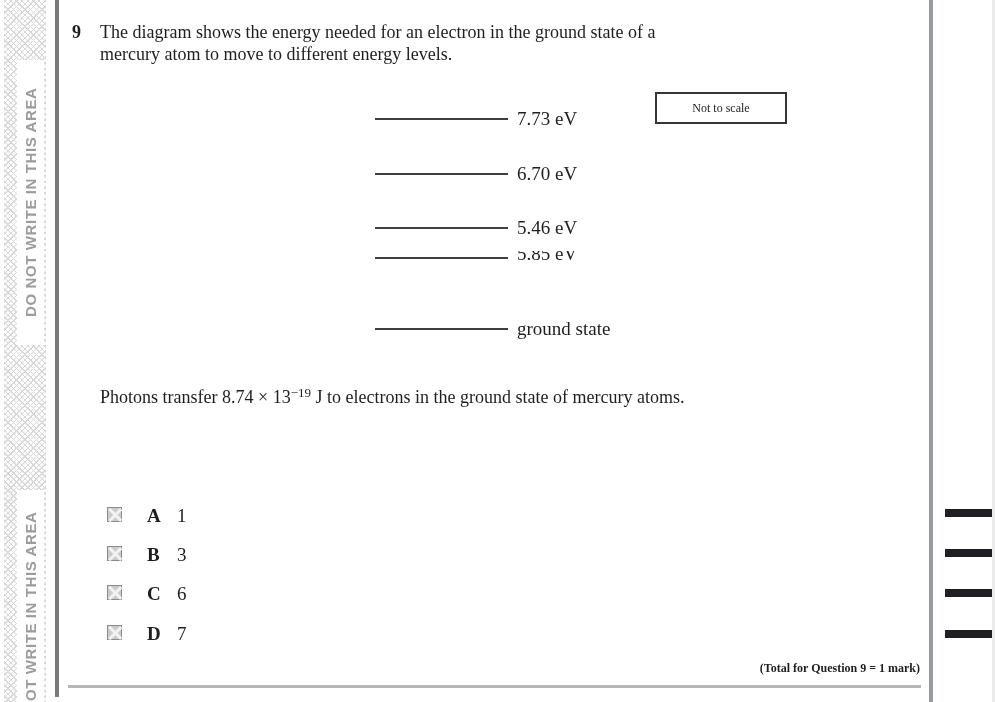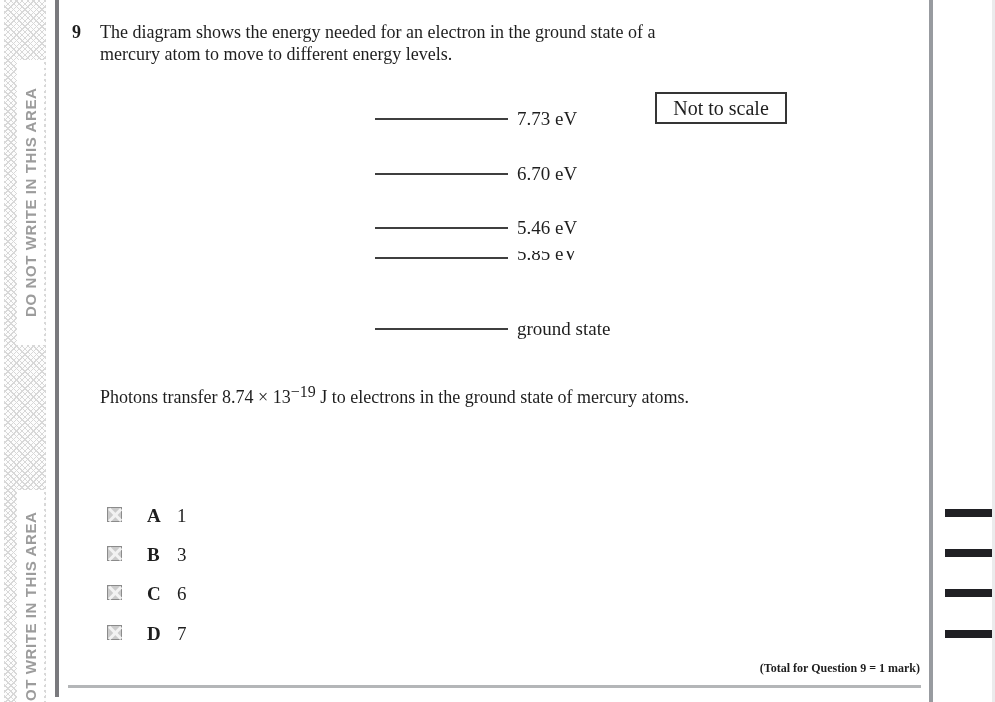--- a/index.html
+++ b/index.html
@@ -33,33 +33,33 @@
   
   .rule-left{position:absolute;left:55px;top:0;width:4px;height:697px;background:#7a7a7e;}
   .rule-right{position:absolute;left:929px;top:0;width:4px;height:702px;background:#989ba0;}
   .edge-right{position:absolute;left:992px;top:0;width:3px;height:702px;background:#ebebec;}
   .bind-mark{position:absolute;left:945px;width:47px;height:8px;background:#202024;}
   
   .qnum{position:absolute;left:72px;top:21px;font-size:18px;font-weight:bold;line-height:22px;}
   .body-text{font-size:18px;line-height:22px;}
   .intro{position:absolute;left:100px;top:21px;width:680px;}
   .photons{position:absolute;left:100px;top:386px;width:740px;}
-  .photons sup{font-size:16px;line-height:0;vertical-align:6px;}
+  .photons sup{font-size:13px;line-height:0;vertical-align:6px;}
   .prompt{position:absolute;left:100px;top:428px;width:700px;}
   
   .energy-diagram{position:absolute;left:0;top:0;width:100%;height:100%;padding-left:32px;}
   .level-line{position:absolute;left:375px;width:133px;height:2px;background:#3f3f3f;}
   .level-label{position:absolute;left:517px;font-size:19px;line-height:20px;white-space:nowrap;}
   .level-label.clipped{height:15px;overflow:hidden;}
   .level-label.clipped span{display:block;margin-top:-7px;}
   .nts-box{
     position:absolute;left:655px;top:92px;width:128px;height:28px;
     border:2px solid #353535;
     display:flex;align-items:center;justify-content:center;
-    font-size:20px;
+    font-size:12px;
   }
   
   .option-row{position:absolute;left:107px;height:22px;}
   .opt-box{
     position:absolute;left:0;top:2px;width:13px;height:13px;
     background:#cbcbcb;border:1px solid #8b8b8b;
   }
   .box-x{position:absolute;left:0;top:0;width:100%;height:100%;display:block;}
   .box-x::before,.box-x::after{
     content:"";position:absolute;left:50%;top:50%;

